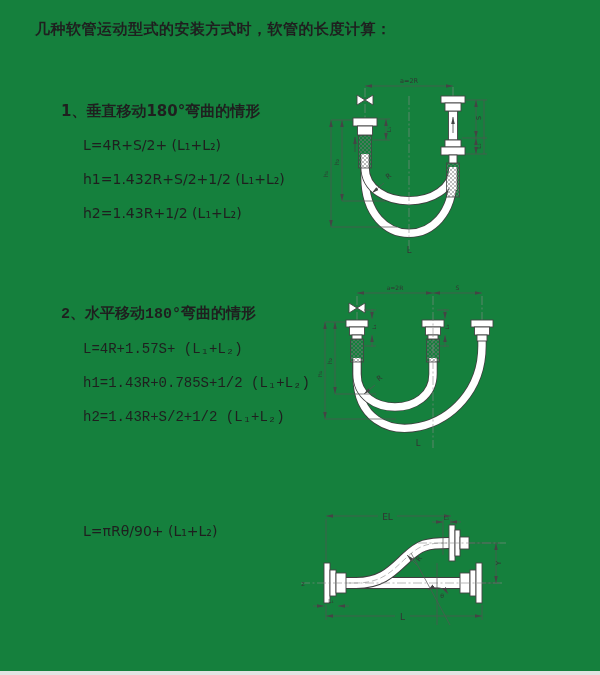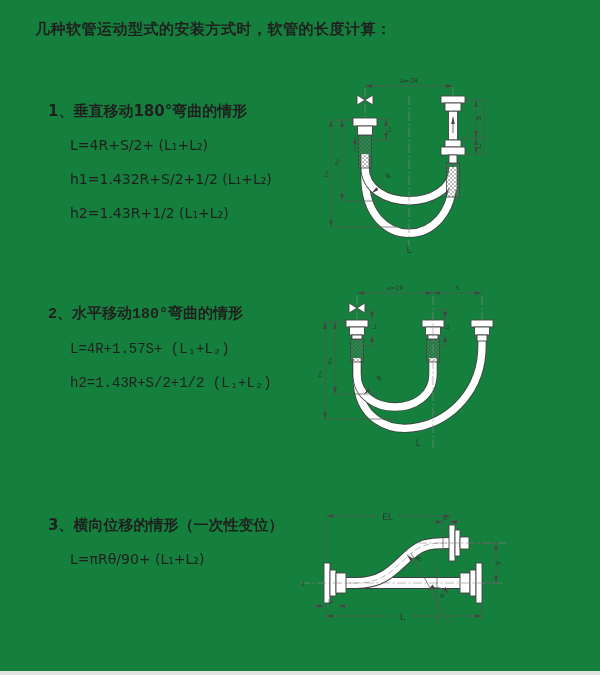--- a/index.html
+++ b/index.html
@@ -1,20 +1,20 @@
 <!DOCTYPE html>
 <html><head>
 <meta charset="utf-8">
 <style>
   html,body{margin:0;padding:0;background:#fff;}
   .page{position:relative;width:600px;height:675px;background:#15803d;overflow:hidden;
         font-family:"DejaVu Sans",sans-serif;color:#1f1f1f;}
   .page-title{position:absolute;left:35px;top:20px;font-size:15px;font-weight:bold;
               letter-spacing:0.5px;white-space:nowrap;}
-  .section{position:absolute;left:0;width:320px;}
+  .section{position:absolute;left:13px;width:320px;}
   .section .heading{font-size:15px;font-weight:bold;padding-left:48px;line-height:22px;
                     margin:0 0 6px 0;white-space:nowrap;}
   .section .formula{font-size:14px;font-weight:normal;padding-left:70px;line-height:34px;
                     margin:0;white-space:nowrap;}
   #sec1{top:100px;} #sec2{top:304px;font-family:Liberation Mono, monospace;} #sec3{top:514px;}
   .diagram{position:absolute;}
   #dg1{left:313px;top:72px;} #dg2{left:318px;top:276px;} #dg3{left:298px;top:503px;}
   svg{display:block;font-family:"DejaVu Sans",sans-serif;}
   svg text{fill:#333;}
   .scan-edge{position:absolute;left:0;bottom:0;width:600px;height:4px;background:#e3e3e3;}
@@ -29,25 +29,25 @@
   <div class="section" id="sec1">
     <div class="heading">1、垂直移动180°弯曲的情形</div>
     <div class="formula">L=4R+S/2+ (L₁+L₂)</div>
     <div class="formula">h1=1.432R+S/2+1/2 (L₁+L₂)</div>
     <div class="formula">h2=1.43R+1/2 (L₁+L₂)</div>
   </div>
 
   <div class="section" id="sec2">
     <div class="heading">2、水平移动180°弯曲的情形</div>
     <div class="formula">L=4R+1.57S+ (L₁+L₂)</div>
+    <div class="formula">h1=1.43R+0.785S+1/2 (L₁+L₂)</div>
     <div class="formula">h2=1.43R+S/2+1/2 (L₁+L₂)</div>
   </div>
 
   <div class="section" id="sec3">
-    <div class="heading">3、横向位移的情形（一次性变位）</div>
     <div class="formula">L=πRθ/90+ (L₁+L₂)</div>
   </div>
 
   <div class="diagram" id="dg1">
   <svg width="277" height="185" viewBox="0 0 277 185">
     <defs>
       <marker id="ar1" viewBox="0 0 7 5" refX="7" refY="2.5" markerWidth="7" markerHeight="5" markerUnits="userSpaceOnUse" orient="auto-start-reverse">
         <path d="M0,0.7 L7,2.5 L0,4.3 Z" fill="#444"></path>
       </marker>
       <pattern id="br1" width="4" height="4" patternUnits="userSpaceOnUse">

